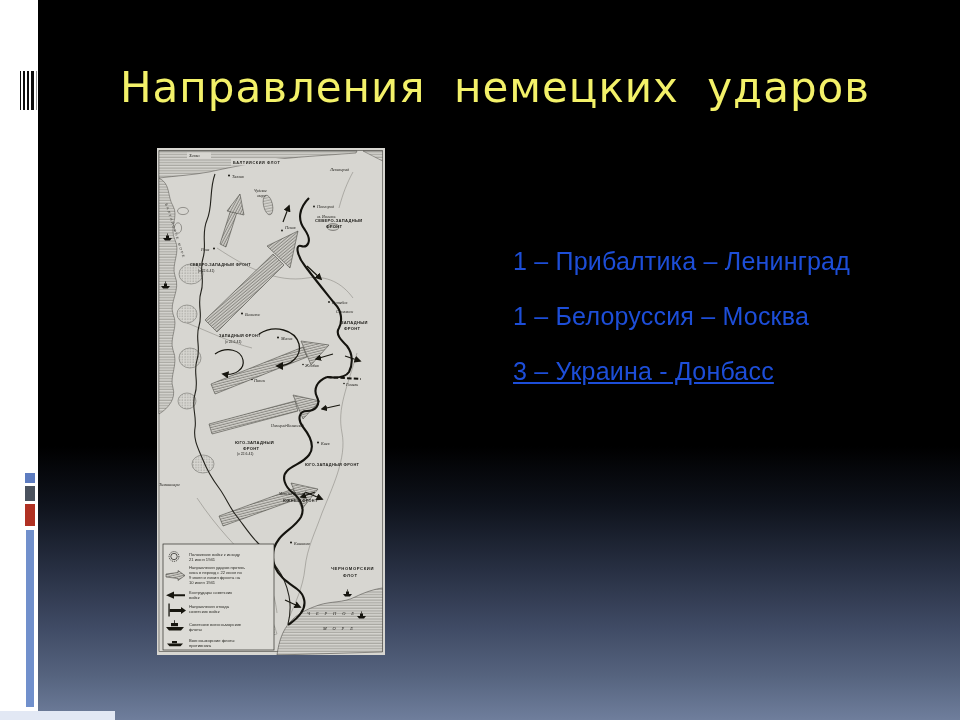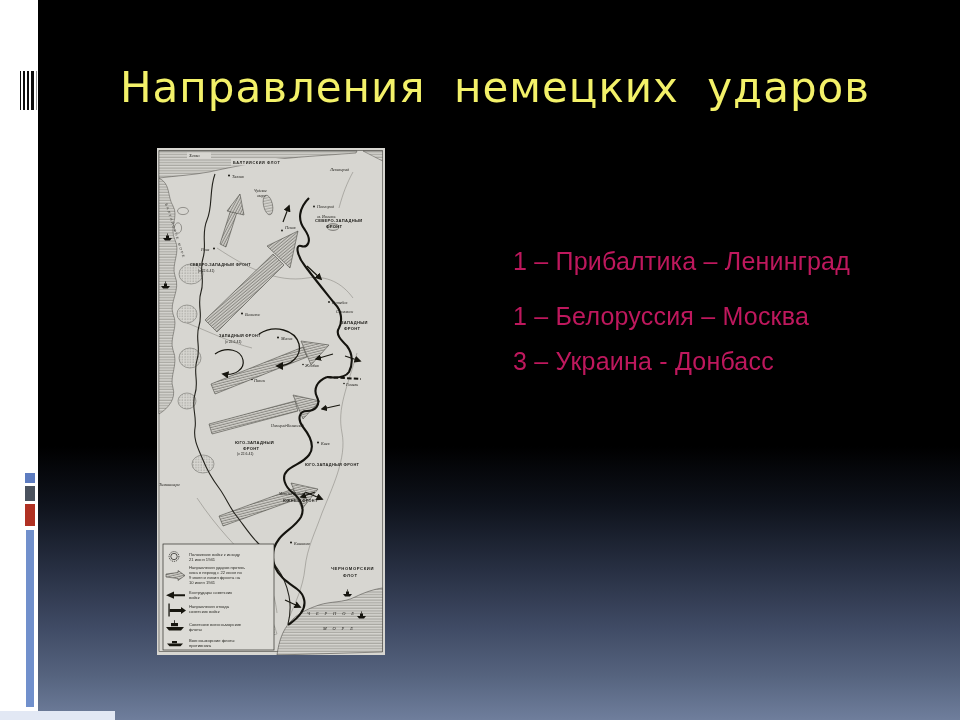--- a/index.html
+++ b/index.html
@@ -35,24 +35,24 @@
   .vbar{position:absolute;left:26px;top:530px;width:8px;height:177px;background:#7190cc;}
 
   .title{
     position:absolute;left:120px;top:64px;margin:0;
     font-family:"DejaVu Sans",sans-serif;font-weight:normal;
     font-size:42px;line-height:1.15;color:#f3f169;
     letter-spacing:1px;word-spacing:14px;white-space:nowrap;
   }
   .points{position:absolute;left:513px;top:0;width:420px;}
   .point{
-    position:absolute;left:0;color:#be185d;font-size:25px;line-height:1.1;
+    position:absolute;left:0;color:#1d4ed8;font-size:25px;line-height:1.1;
     font-family:"Liberation Sans",sans-serif;white-space:nowrap;letter-spacing:0.2px;
   }
-  .p0{top:248px;} .p1{top:303px;} .p2{top:348px;}
+  .p0{top:248px;} .p1{top:303px;} .p2{top:358px;text-decoration:underline;}
 
   .map-wrap{
     position:absolute;left:157px;top:148px;width:228px;height:507px;
     background:#d7d6d1;
   }
   .map-wrap svg{display:block;width:228px;height:507px;}
   svg text{fill:#1c1b17;}
   .city{font-family:"Liberation Serif",serif;font-style:italic;font-size:4.2px;}
   .small-city{font-family:"Liberation Serif",serif;font-style:italic;font-size:3.7px;}
   .front{font-family:"Liberation Sans",sans-serif;font-weight:bold;font-size:4.1px;letter-spacing:0.3px;}

